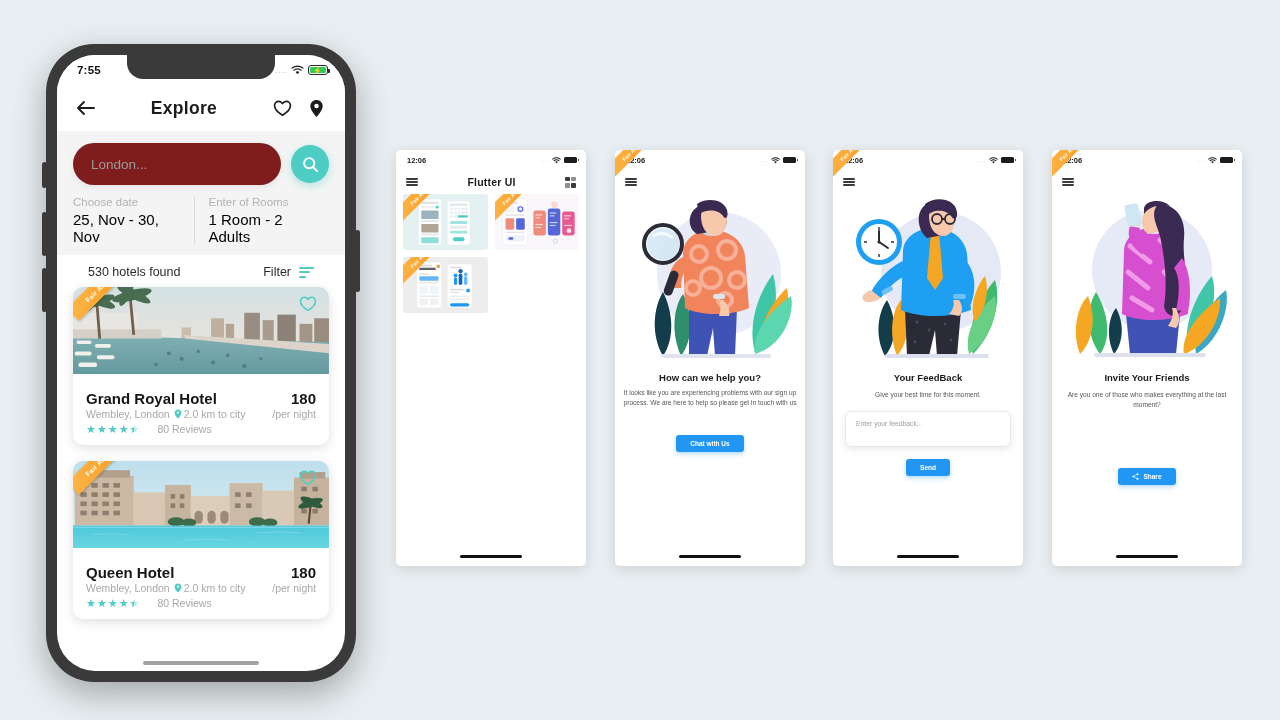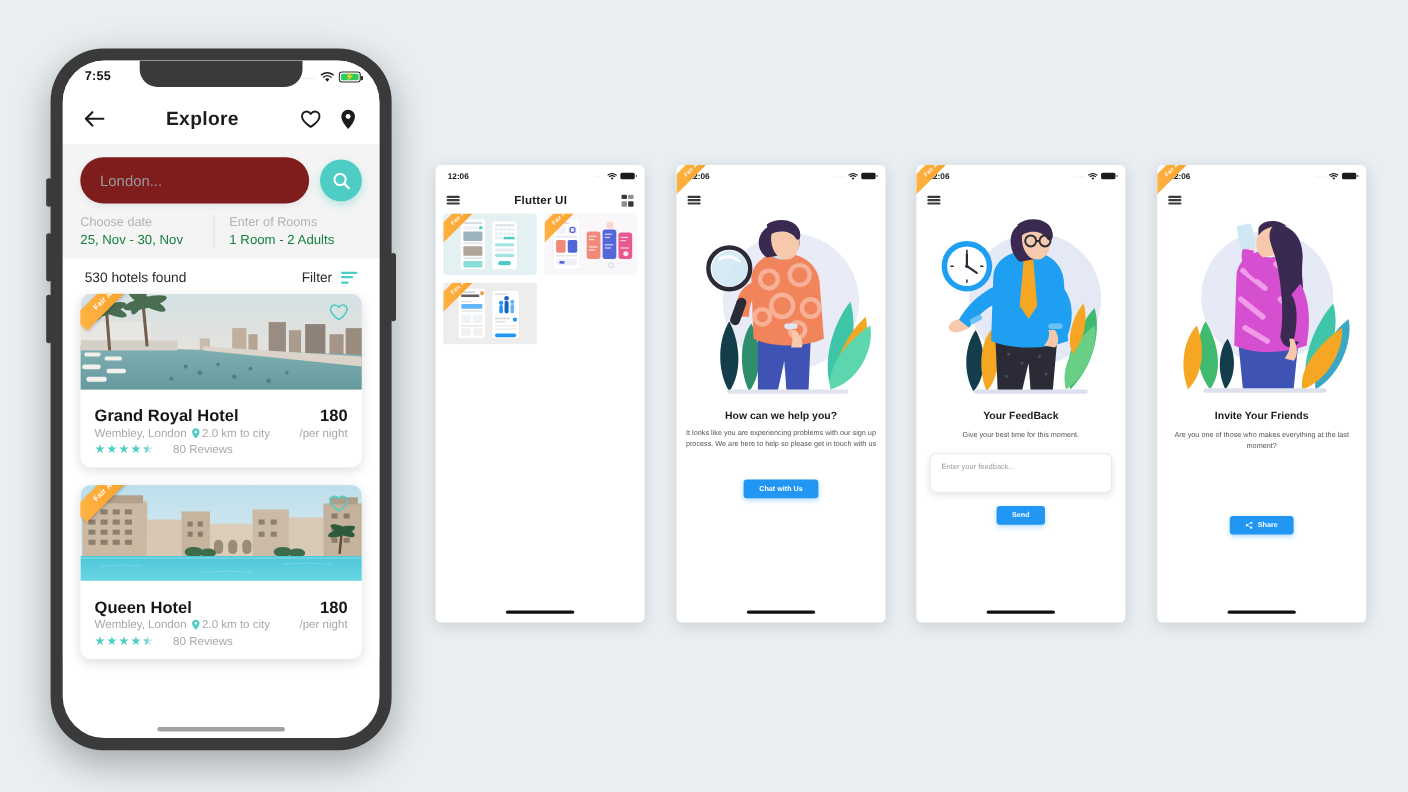--- a/index.html
+++ b/index.html
@@ -80,25 +80,25 @@
   .searchbox-text { font-size:13.5px; color:#9b9b9b; }
   .searchbtn {
     width:38px; height:38px; border-radius:50%; background:#4ecdc4;
     display:flex; align-items:center; justify-content:center;
     box-shadow: 0 3px 8px rgba(78,205,196,.4); cursor:pointer;
   }
   .filterrow { display:flex; margin-top:11px; }
   .fcol { flex:1; padding-right:10px; }
   .fcol.second { padding-left:14px; border-left:1px solid #dcdcdc; }
   .flabel { font-size:11.5px; color:#b3b3b3; margin-bottom:3px; }
-  .fvalue { font-size:12px; color:#15803d; }
+  .fvalue { font-size:15px; color:#000000; }
 
   .resultrow {
     display:flex; align-items:flex-start; justify-content:space-between;
-    padding: 10px 20px 8px; background:#fff;gap:28px;
+    padding: 10px 31px 8px; background:#fff;gap:28px;
   }
   .result-count { font-size:12.5px; color:#2b2b2b; }
   .filter-wrap { display:flex; align-items:center; gap:8px; cursor:pointer;}
   .filter-label { font-size:12.5px; color:#2b2b2b; }
   .filter-lines { display:flex; flex-direction:column; gap:2.5px; align-items:flex-start; }
   .filter-lines i { display:block; height:2px; background:#4ecdc4; border-radius:1px; }
   .filter-lines i:nth-child(1){ width:15px; }
   .filter-lines i:nth-child(2){ width:11px; }
   .filter-lines i:nth-child(3){ width:7px; }
 

